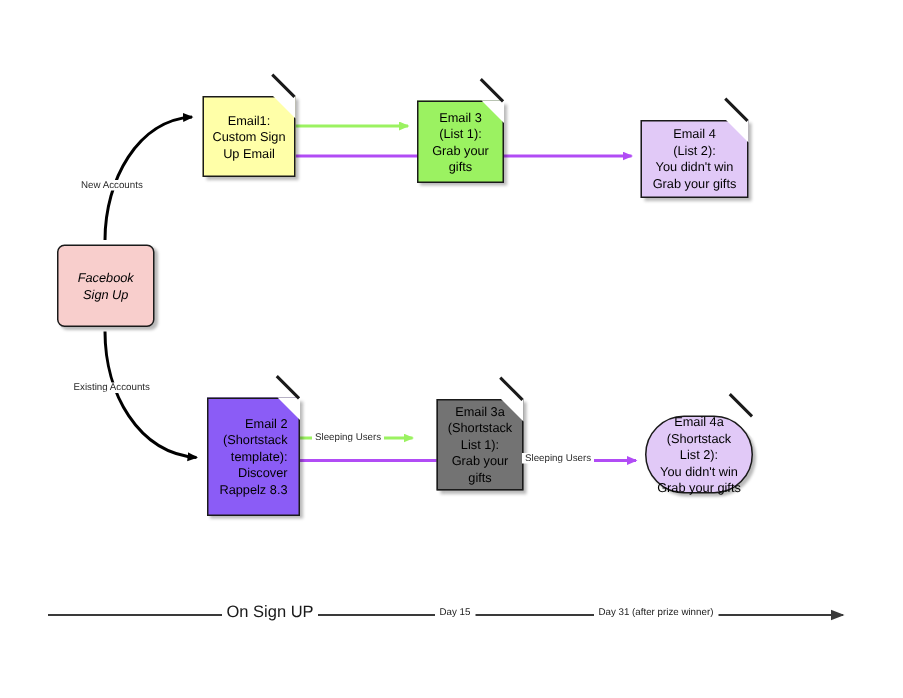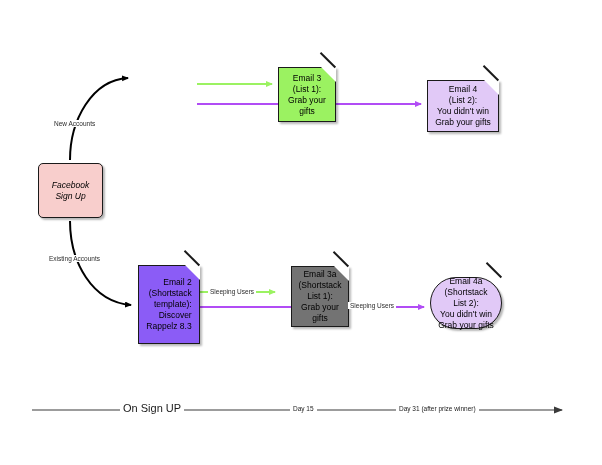--- a/index.html
+++ b/index.html
@@ -140,20 +140,29 @@
     <path d="M 200,307 L 424,307" fill="none" stroke="#b14cf5" stroke-width="2" marker-end="url(#arrow-purple)"></path>
 
     <path d="M 32,410 L 562,410" fill="none" stroke="#3a3a3a" stroke-width="1.2" marker-end="url(#arrow-axis)"></path>
   </svg>
 
   <div class="node rect" style="left:38px; top:163px; width:65px; height:55px; background:#f8cecc;">
     <span class="label">Facebook
 Sign Up</span>
   </div>
 
+  <div class="node note" style="left:135px; top:64px; width:62px; height:54px; background:#ffffa8;">
+    <span class="fold">
+      <span class="tri-outer"></span>
+        <span class="tri-line"></span>
+    </span>
+    <span class="label">Email1:
+Custom Sign
+Up Email</span>
+  </div>
 
   <div class="node note" style="left:278px; top:67px; width:58px; height:55px; background:#9bf261;">
     <span class="fold">
       <span class="tri-outer"></span>
         <span class="tri-line"></span>
     </span>
     <span class="label">Email 3
 (List 1):
 Grab your
 gifts</span>
@@ -207,19 +216,19 @@
   </div>
 
   <span class="edge-label" style="left:52px; top:120px;">New Accounts</span>
 
   <span class="edge-label" style="left:47px; top:255px;">Existing Accounts</span>
 
   <span class="edge-label" style="left:208px; top:288px;">Sleeping Users</span>
 
   <span class="edge-label" style="left:348px; top:302px;">Sleeping Users</span>
 
-  <span class="timeline-label tl-main" style="left:120px; top:402px;">On Sign UP</span>
+  <span class="timeline-label tl-main" style="left:148px; top:402px;">On Sign UP</span>
 
   <span class="timeline-label tl-small" style="left:290px; top:405px;">Day 15</span>
 
   <span class="timeline-label tl-small" style="left:396px; top:405px;">Day 31 (after prize winner)</span>
 
 </div>
 
 </body></html>

